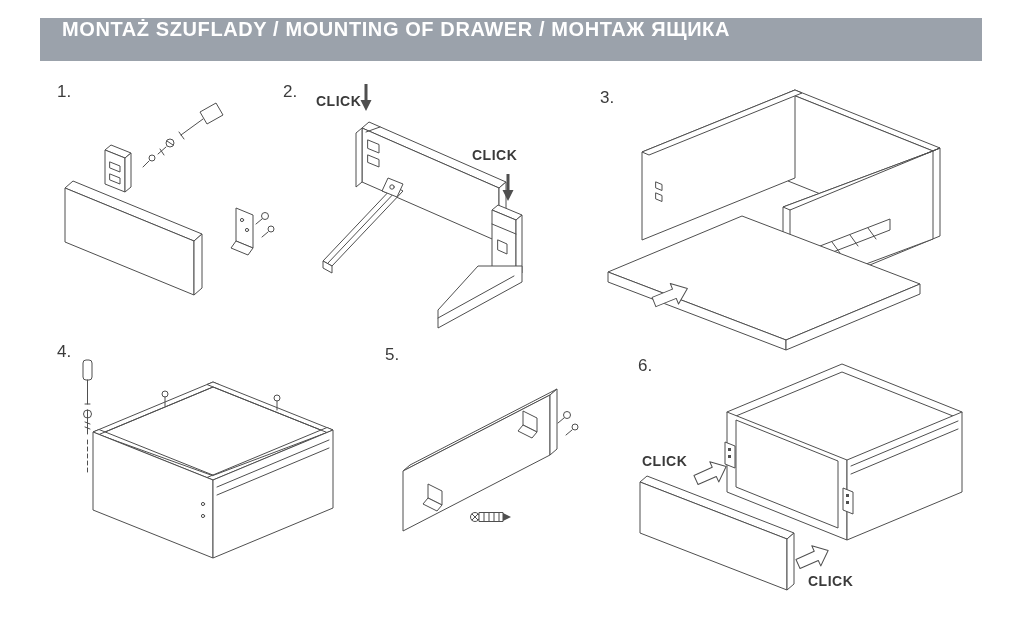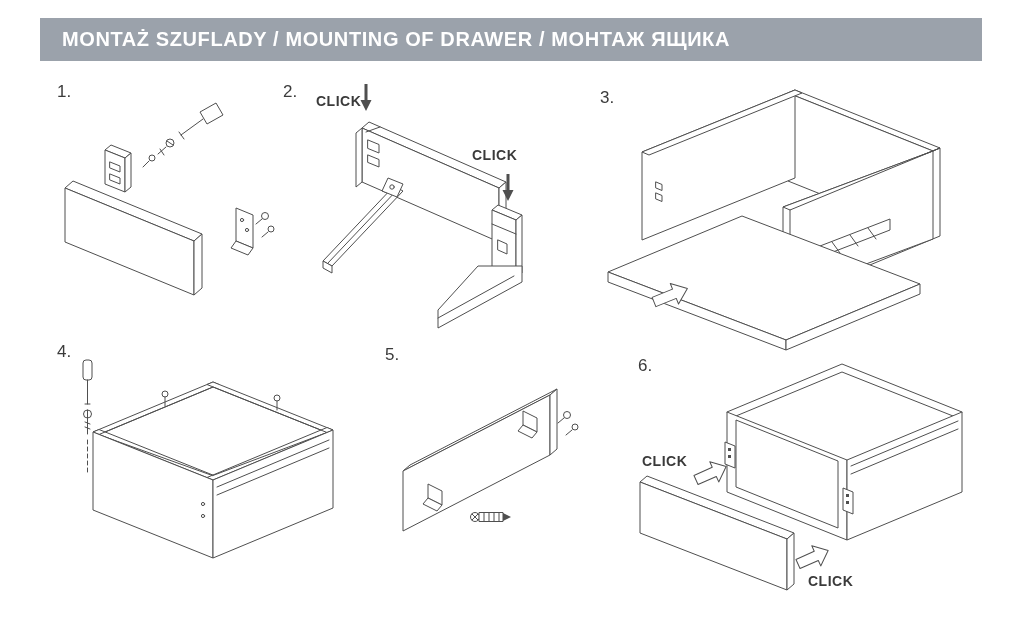--- a/index.html
+++ b/index.html
@@ -2,21 +2,21 @@
 <html><head>
 <meta charset="utf-8">
 <style>
   html,body{margin:0;padding:0;background:#fff;}
   .page{
     position:relative;width:1022px;height:623px;background:#ffffff;
     font-family:"Liberation Sans","DejaVu Sans",sans-serif;overflow:hidden;
   }
   .titlebar{
     position:absolute;left:40px;top:18px;width:942px;height:43px;
-    background:#9ba2ab;display:flex;align-items:center;
+    background:#9ba2ab;display:flex;align-items:flex-start;
   }
   .titlebar h1{
     margin:0 0 0 22px;color:#ffffff;font-size:20px;font-weight:600;
     letter-spacing:.6px;white-space:nowrap;
   }
   .step{position:absolute;}
   .step-num{
     position:absolute;font-size:17px;color:#3b3b3b;font-weight:400;
   }
   .step svg{position:absolute;overflow:visible;}

